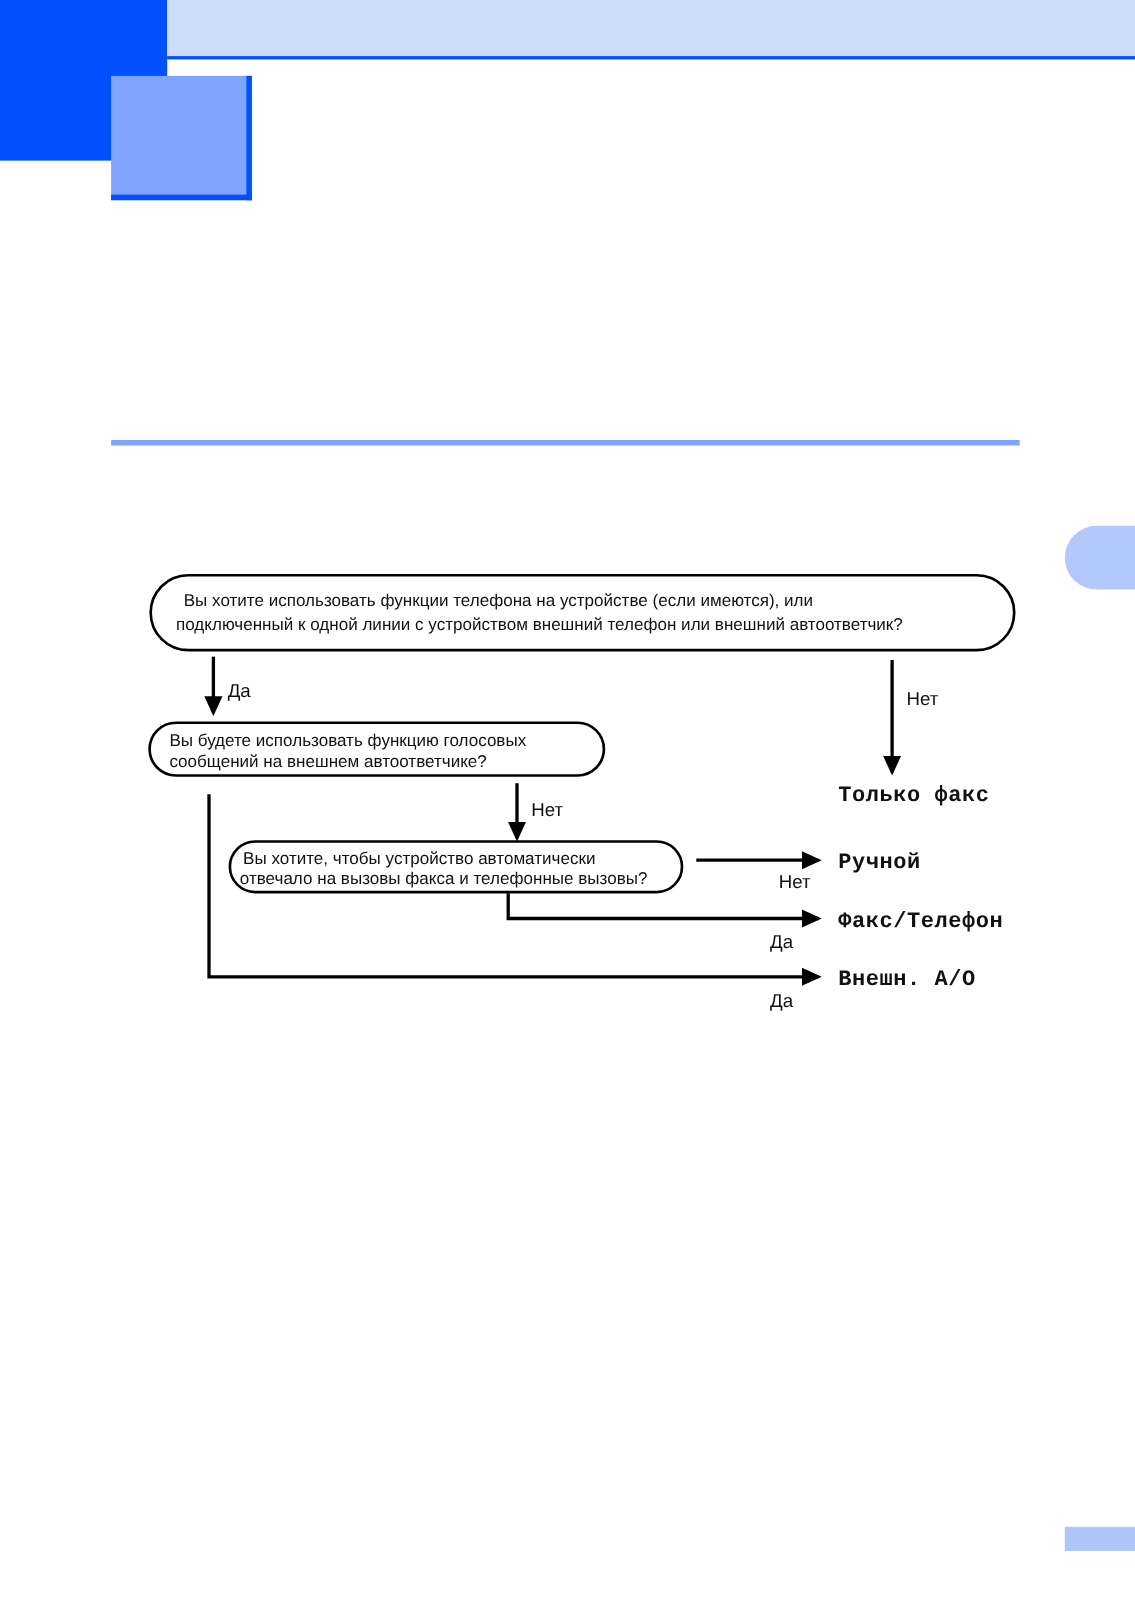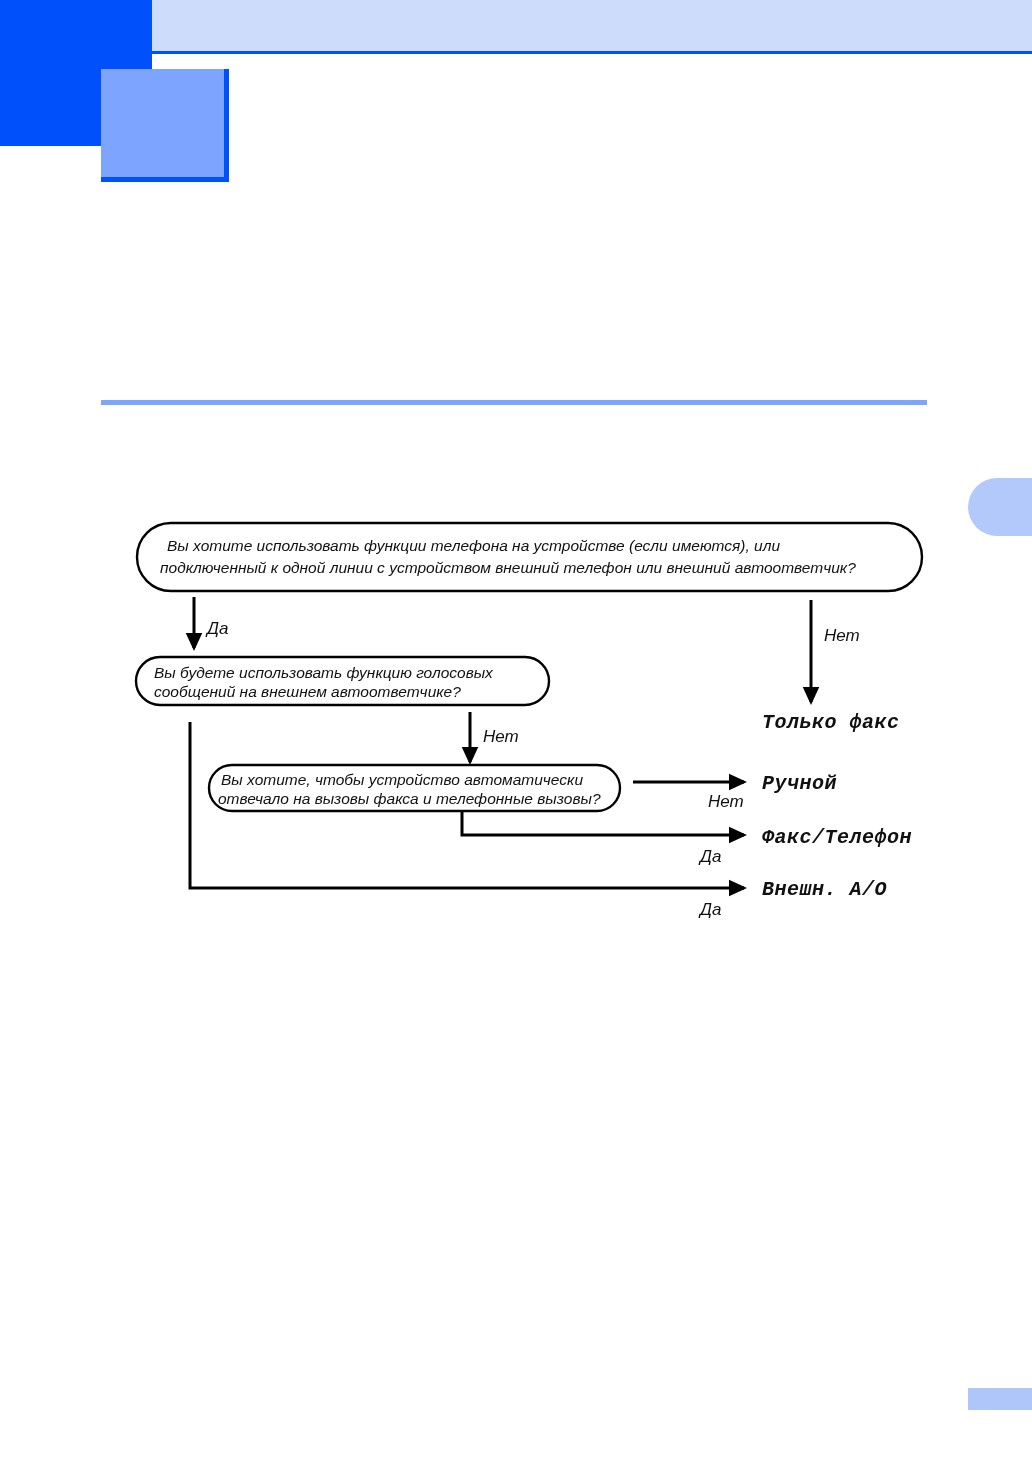--- a/index.html
+++ b/index.html
@@ -69,21 +69,21 @@
     position: absolute;
     right: 0; top: 1388px;
     width: 64px; height: 22px;
     background: #AFC6FB;
   }
 
   
   .flow {
     position: absolute;
     left: 0; top: 0;
-    width: 1032px; height: 1458px; font-style: italic;
+    width: 1032px; height: 1458px;
   }
   .flow svg {
     display: block;
     width: 1032px;
     height: 1458px;
     overflow: visible;
   }
 
   .node-text {
     font-family: "Liberation Sans", sans-serif;

